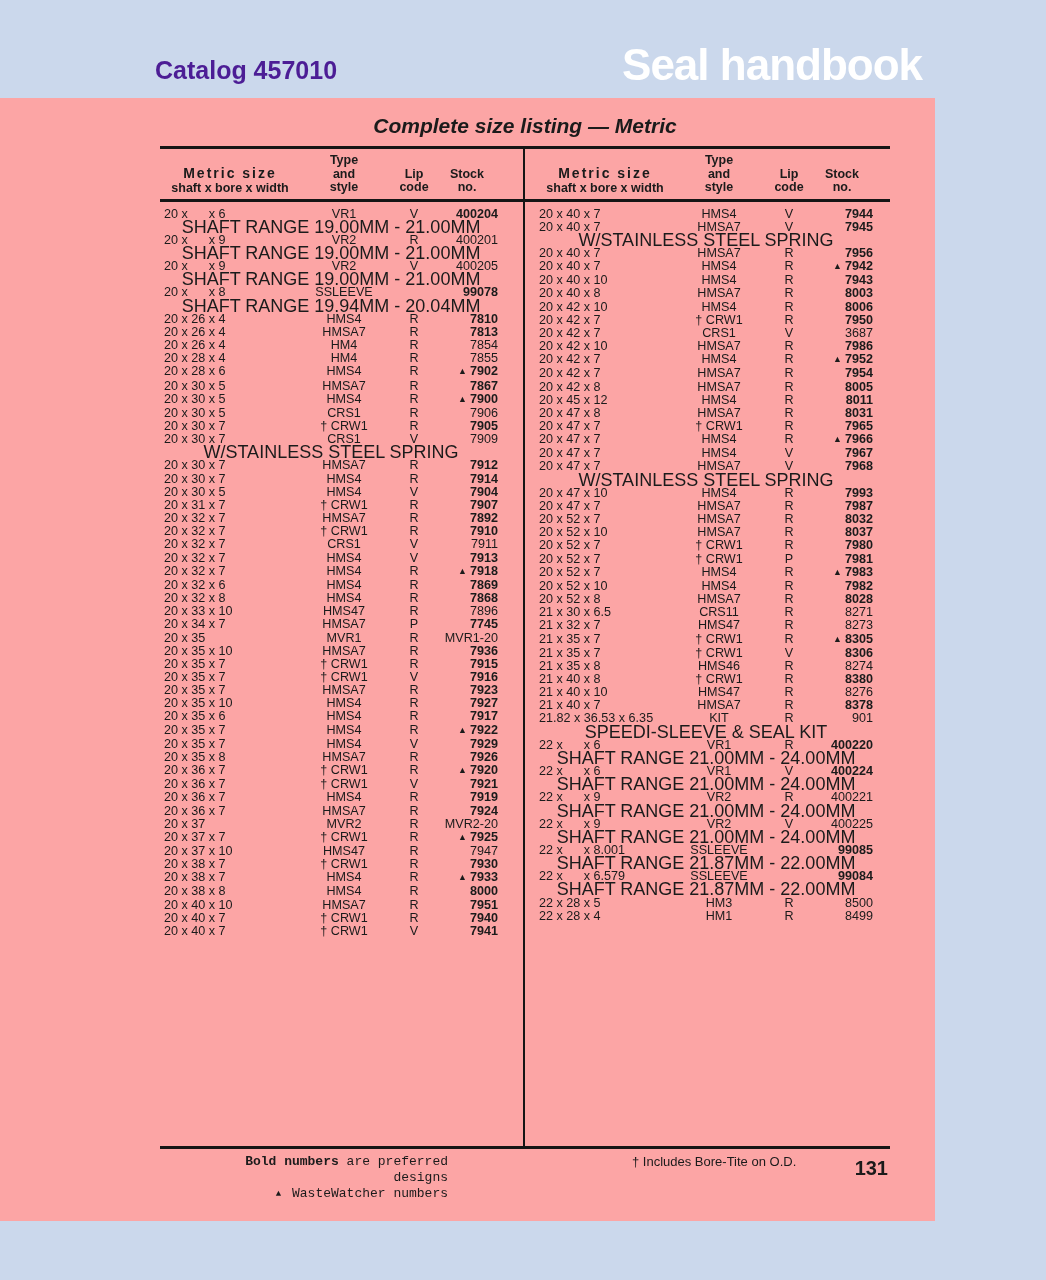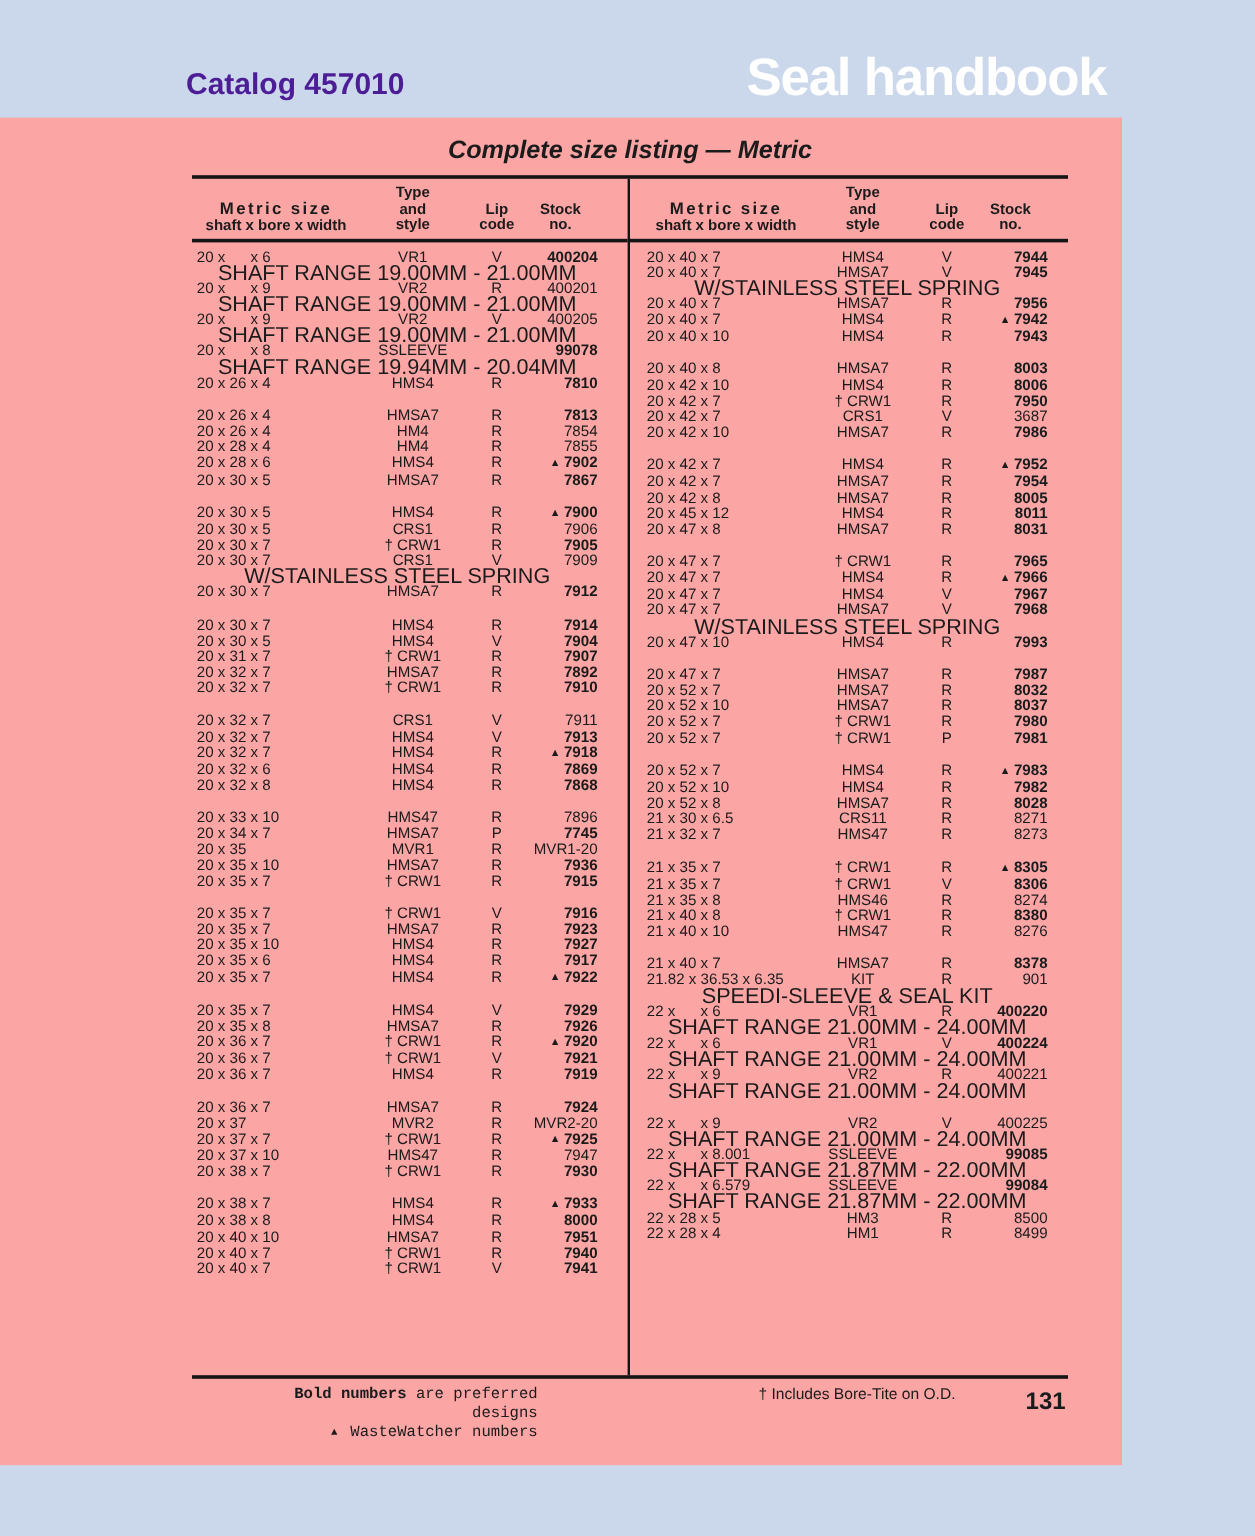--- a/index.html
+++ b/index.html
@@ -25,21 +25,21 @@
     border-bottom:3px solid #151515;padding:5px 0 4px 4px;box-sizing:border-box;}
   .half.right .hhead{padding-left:14px;}
   .h-size{text-align:center;}
   .h-ms{font-weight:bold;font-size:14px;letter-spacing:2px;}
   .h-sub{font-weight:bold;font-size:12.5px;}
   .h-type,.h-lip,.h-stock{font-weight:bold;font-size:12.5px;text-align:center;
     white-space:pre-line;line-height:13.5px;}
   .rows{height:938px;overflow:hidden;padding-top:6px;}
   .rowwrap{margin-left:4px;}
   .half.right .rowwrap{margin-left:14px;}
-  .rowwrap.gap{margin-top:14px;}
+  .rowwrap.gap{}
   .row{display:grid;grid-template-columns:132px 96px 44px 62px;
     font-size:12.6px;line-height:13.15px;}
   .c-size{white-space:pre;}
   .c-type{text-align:center;white-space:pre;}
   .c-lip{text-align:center;}
   .c-stock{text-align:right;white-space:nowrap;}
   .c-stock .b{font-weight:bold;}
   .tri{font-size:9px;margin-right:3px;position:relative;top:-1px;}
   .note{font-size:18px;line-height:13.15px;text-align:center;width:334px;}
   

